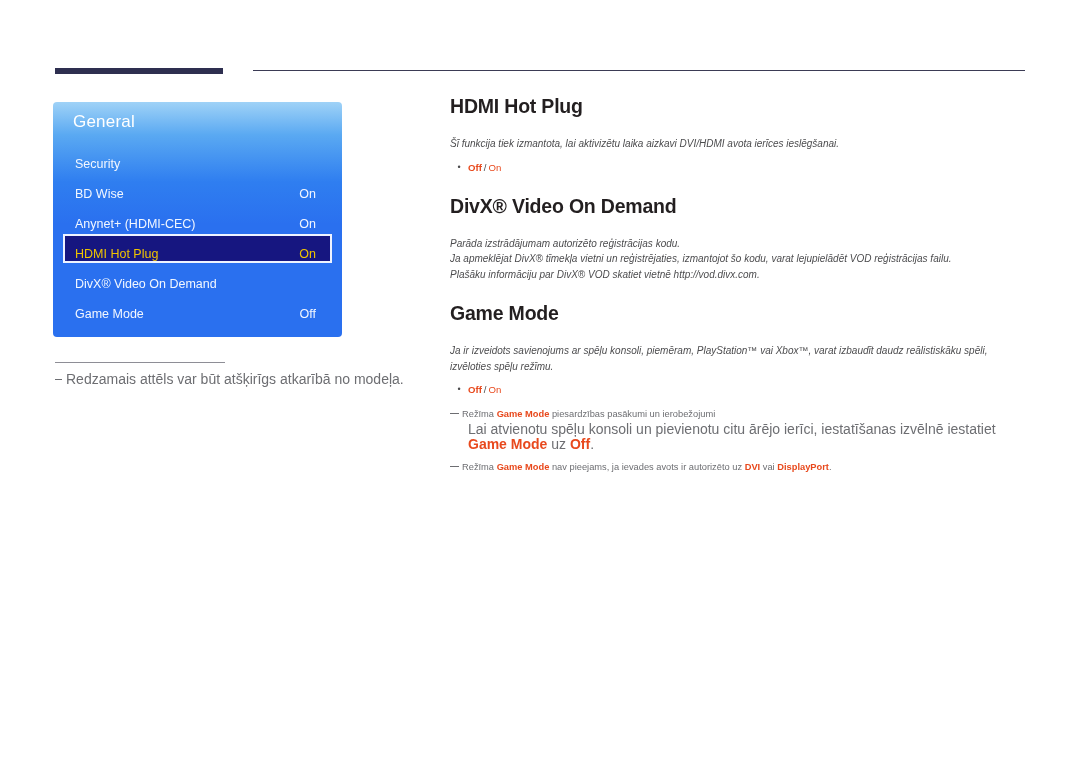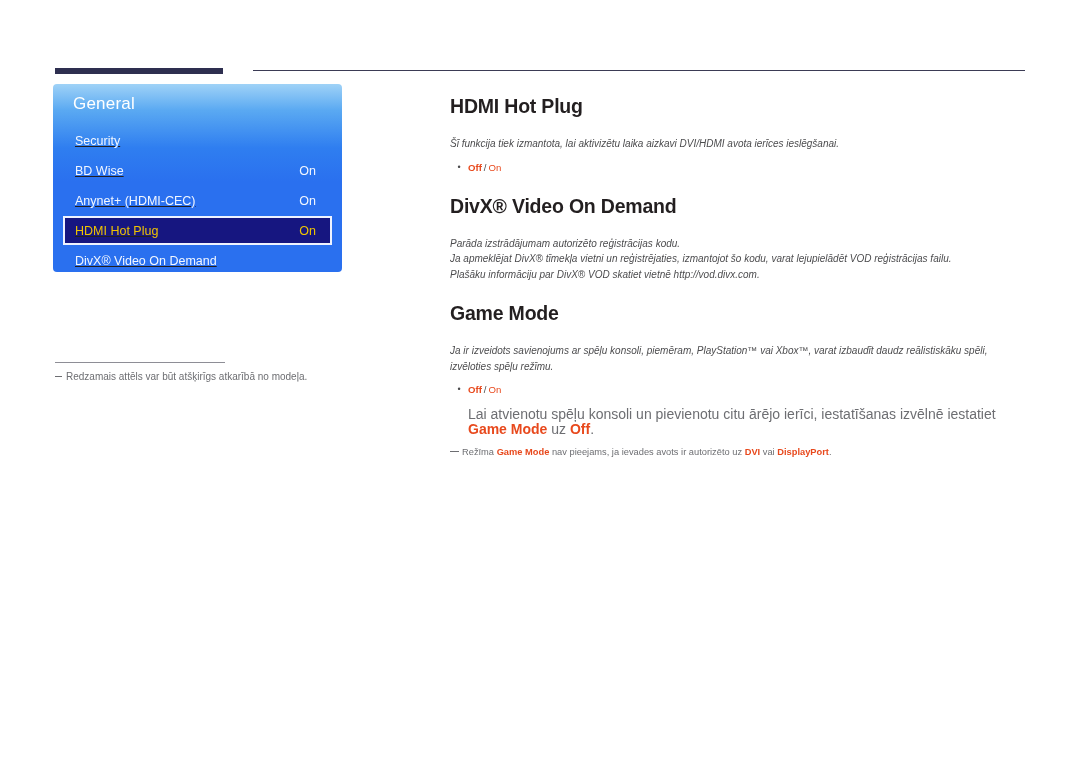--- a/index.html
+++ b/index.html
@@ -31,23 +31,23 @@
     top: 70px;
     width: 772px;
     height: 1px;
     background: #3b3b55;
   }
 
   
   .menu-panel {
     position: absolute;
     left: 53px;
-    top: 84px;
+    top: 102px;
     width: 289px;
-    height: 188px;
+    height: 235px;
     border-radius: 4px;
     background: linear-gradient(to bottom, #9fd2f7 0%, #5aa9f2 14%, #2f7ef0 34%, #2a70ef 52%, #2a70ef 100%);
     overflow: hidden;
   }
   .menu-title {
     position: absolute;
     left: 20px;
     top: 10px;
     font-size: 17px;
     color: #ffffff;
@@ -57,25 +57,24 @@
     position: absolute;
     left: 0;
     top: 42px;
     width: 100%;
   }
   .menu-row {
     position: relative;
     height: 29px;
     margin: 0 10px 1px 10px;
     display: flex;
-    align-items: center;
+    align-items: flex-end;
     box-sizing: border-box;
     padding: 0 0 0 10px;
     border: 2px solid transparent;
-    text-decoration: underline;
   }
   .menu-row .label {
     font-size: 12.5px;
     color: #f2f7ff;
     white-space: nowrap;
   }
   .menu-row .value {
     position: absolute;
     right: 14px;
     font-size: 12.5px;
@@ -97,21 +96,21 @@
     top: 362px;
     width: 170px;
     height: 1px;
     background: #8e8e96;
   }
   .caption {
     position: absolute;
     left: 55px;
     top: 371px;
     width: 340px;
-    font-size: 10px;
+    font-size: 14px;
     color: #6d6e72;
     white-space: nowrap;
   }
   .caption .dash {
     display: inline-block;
     width: 7px;
     border-top: 1px solid #6d6e72;
     vertical-align: middle;
     margin-right: 4px;
     position: relative;
@@ -273,20 +272,26 @@
   <div class="sp-8"></div>
   <div class="bullet-row">
     <span class="bullet-dot">•</span>
     <span>
       <span class="opt-strong">Off</span><span class="opt-sep">/</span><span class="opt-plain">On</span>
     </span>
   </div>
 
   <div class="sp-10"></div>
 
+  <div class="note">
+    <span class="ndash"></span>
+    <span>
+      <span>Režīma </span><span class="hl">Game Mode</span><span> piesardzības pasākumi un ierobežojumi</span>
+    </span>
+  </div>
   <div class="note-sub">
     <span>Lai atvienotu spēļu konsoli un pievienotu citu ārējo ierīci, iestatīšanas izvēlnē iestatiet </span><span class="hl">Game Mode</span><span> uz </span><span class="hl">Off</span><span>.</span>
   </div>
 
   <div class="sp-8"></div>
 
   <div class="note">
     <span class="ndash"></span>
     <span>
       <span>Režīma </span><span class="hl">Game Mode</span><span> nav pieejams, ja ievades avots ir autorizēto uz </span><span class="hl">DVI</span><span> vai </span><span class="hl">DisplayPort</span><span>.</span>

